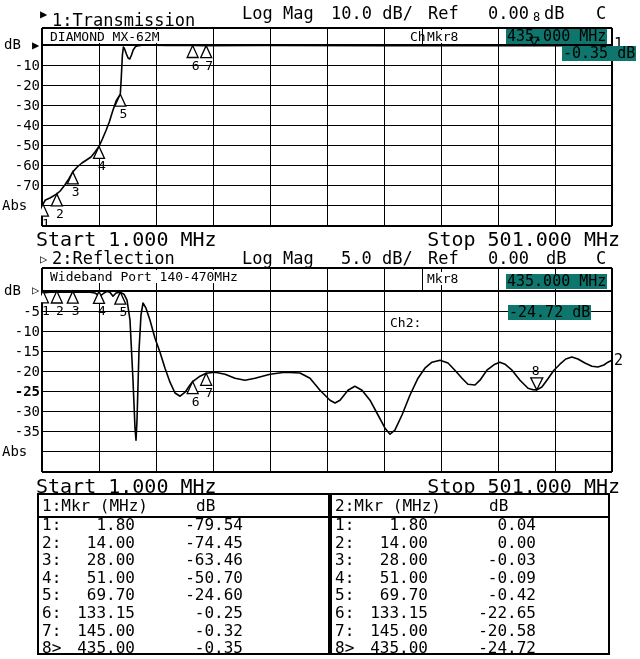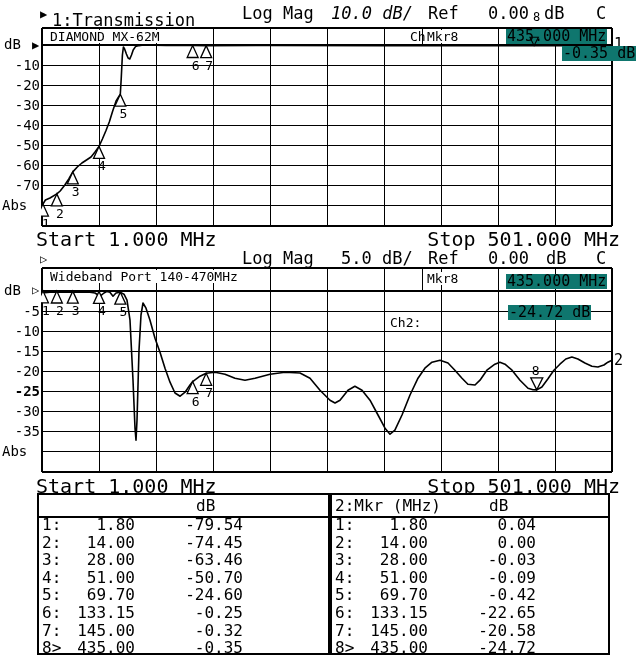--- a/index.html
+++ b/index.html
@@ -28,21 +28,21 @@
   .ytick{position:absolute;left:0;width:40px;text-align:right;font-size:14px;line-height:1;}
 </style>
 </head>
 <body>
 
 <div class="screen">
 
   <span class="t refarrow" style="left:40px;top:8px;">▶</span>
   <span class="t ann" style="left:52px;top:12px;">1:Transmission</span>
   <span class="t ann" style="left:242px;top:5px;">Log Mag</span>
-  <span class="t ann" style="left:331px;top:5px;font-style:italic;">10.0 dB/</span>
+  <span class="t ann" style="left:331px;top:5px;">10.0 dB/</span>
   <span class="t ann" style="left:428px;top:5px;">Ref</span>
   <span class="t ann" style="left:488px;top:5px;">0.00</span>
   <span class="t sub8" style="left:533px;top:11px;">8</span>
   <span class="t ann" style="left:544px;top:5px;">dB</span>
   <span class="t ann" style="left:596px;top:5px;">C</span>
 
   <svg id="svg1" style="left:41px;top:27px;" width="572" height="200" viewBox="0 0 572 200">
       <line x1="1" y1="1" x2="1" y2="199" stroke="#000" stroke-width="2" shape-rendering="crispEdges"></line>
       <line x1="58" y1="1" x2="58" y2="199" stroke="#000" stroke-width="1" shape-rendering="crispEdges"></line>
       <line x1="115" y1="1" x2="115" y2="199" stroke="#000" stroke-width="1" shape-rendering="crispEdges"></line>
@@ -100,20 +100,21 @@
   <div class="vdiv" style="left:422px;top:28px;height:17px;"></div>
   <span class="t strip" style="left:425px;top:30px;">Mkr8</span>
   <span class="t info" style="left:506px;top:29px;">435.000 MHz</span>
   <span class="t mk8" style="left:529px;top:32px;">▽</span>
   <span class="t info" style="left:514px;top:46px;margin-left:48px;">-0.35 dB</span>
 
   <span class="t ss" style="left:36px;top:229px;">Start 1.000 MHz</span>
   <span class="t ss" style="right:20px;top:229px;">Stop 501.000 MHz</span>
 
   <span class="t refarrow" style="left:40px;top:253px;">▷</span>
+  <span class="t ann" style="left:52px;top:250px;">2:Reflection</span>
   <span class="t ann" style="left:242px;top:250px;">Log Mag</span>
   <span class="t ann" style="left:341px;top:250px;">5.0 dB/</span>
   <span class="t ann" style="left:428px;top:250px;">Ref</span>
   <span class="t ann" style="left:488px;top:250px;">0.00</span>
   <span class="t ann" style="left:546px;top:250px;">dB</span>
   <span class="t ann" style="left:596px;top:250px;">C</span>
 
   <svg id="svg2" style="left:41px;top:267px;" width="572" height="206" viewBox="0 0 572 206">
       <line x1="1" y1="1" x2="1" y2="205" stroke="#000" stroke-width="2" shape-rendering="crispEdges"></line>
       <line x1="58" y1="1" x2="58" y2="205" stroke="#000" stroke-width="1" shape-rendering="crispEdges"></line>
@@ -174,20 +175,21 @@
   <div class="vdiv" style="left:422px;top:268px;height:22px;"></div>
   <span class="t strip" style="left:425px;top:272px;">Mkr8</span>
   <span class="t info" style="left:506px;top:274px;">435.000 MHz</span>
   <span class="t info" style="left:508px;top:293px;margin-top:12px;">-24.72 dB</span>
 
   <span class="t ss" style="left:36px;top:476px;">Start 1.000 MHz</span>
   <span class="t ss" style="right:20px;top:476px;">Stop 501.000 MHz</span>
 
   <div class="tbl" id="tbody1" style="left:37px;top:493px;width:289px;height:158px;">
     <div class="tbl-hdr">
+      <span class="tbl-t" style="left:3px;">1:Mkr (MHz)</span>
       <span class="tbl-t" style="left:157px;">dB</span>
     </div>
   <div class="mrow" style="top: 22px;">
         <span class="c-num">1:</span>
         <span class="c-freq">1.80</span>
         <span class="c-db">-79.54</span>
       </div>
       <div class="mrow" style="top: 39.6px;">
         <span class="c-num">2:</span>
         <span class="c-freq">14.00</span>

